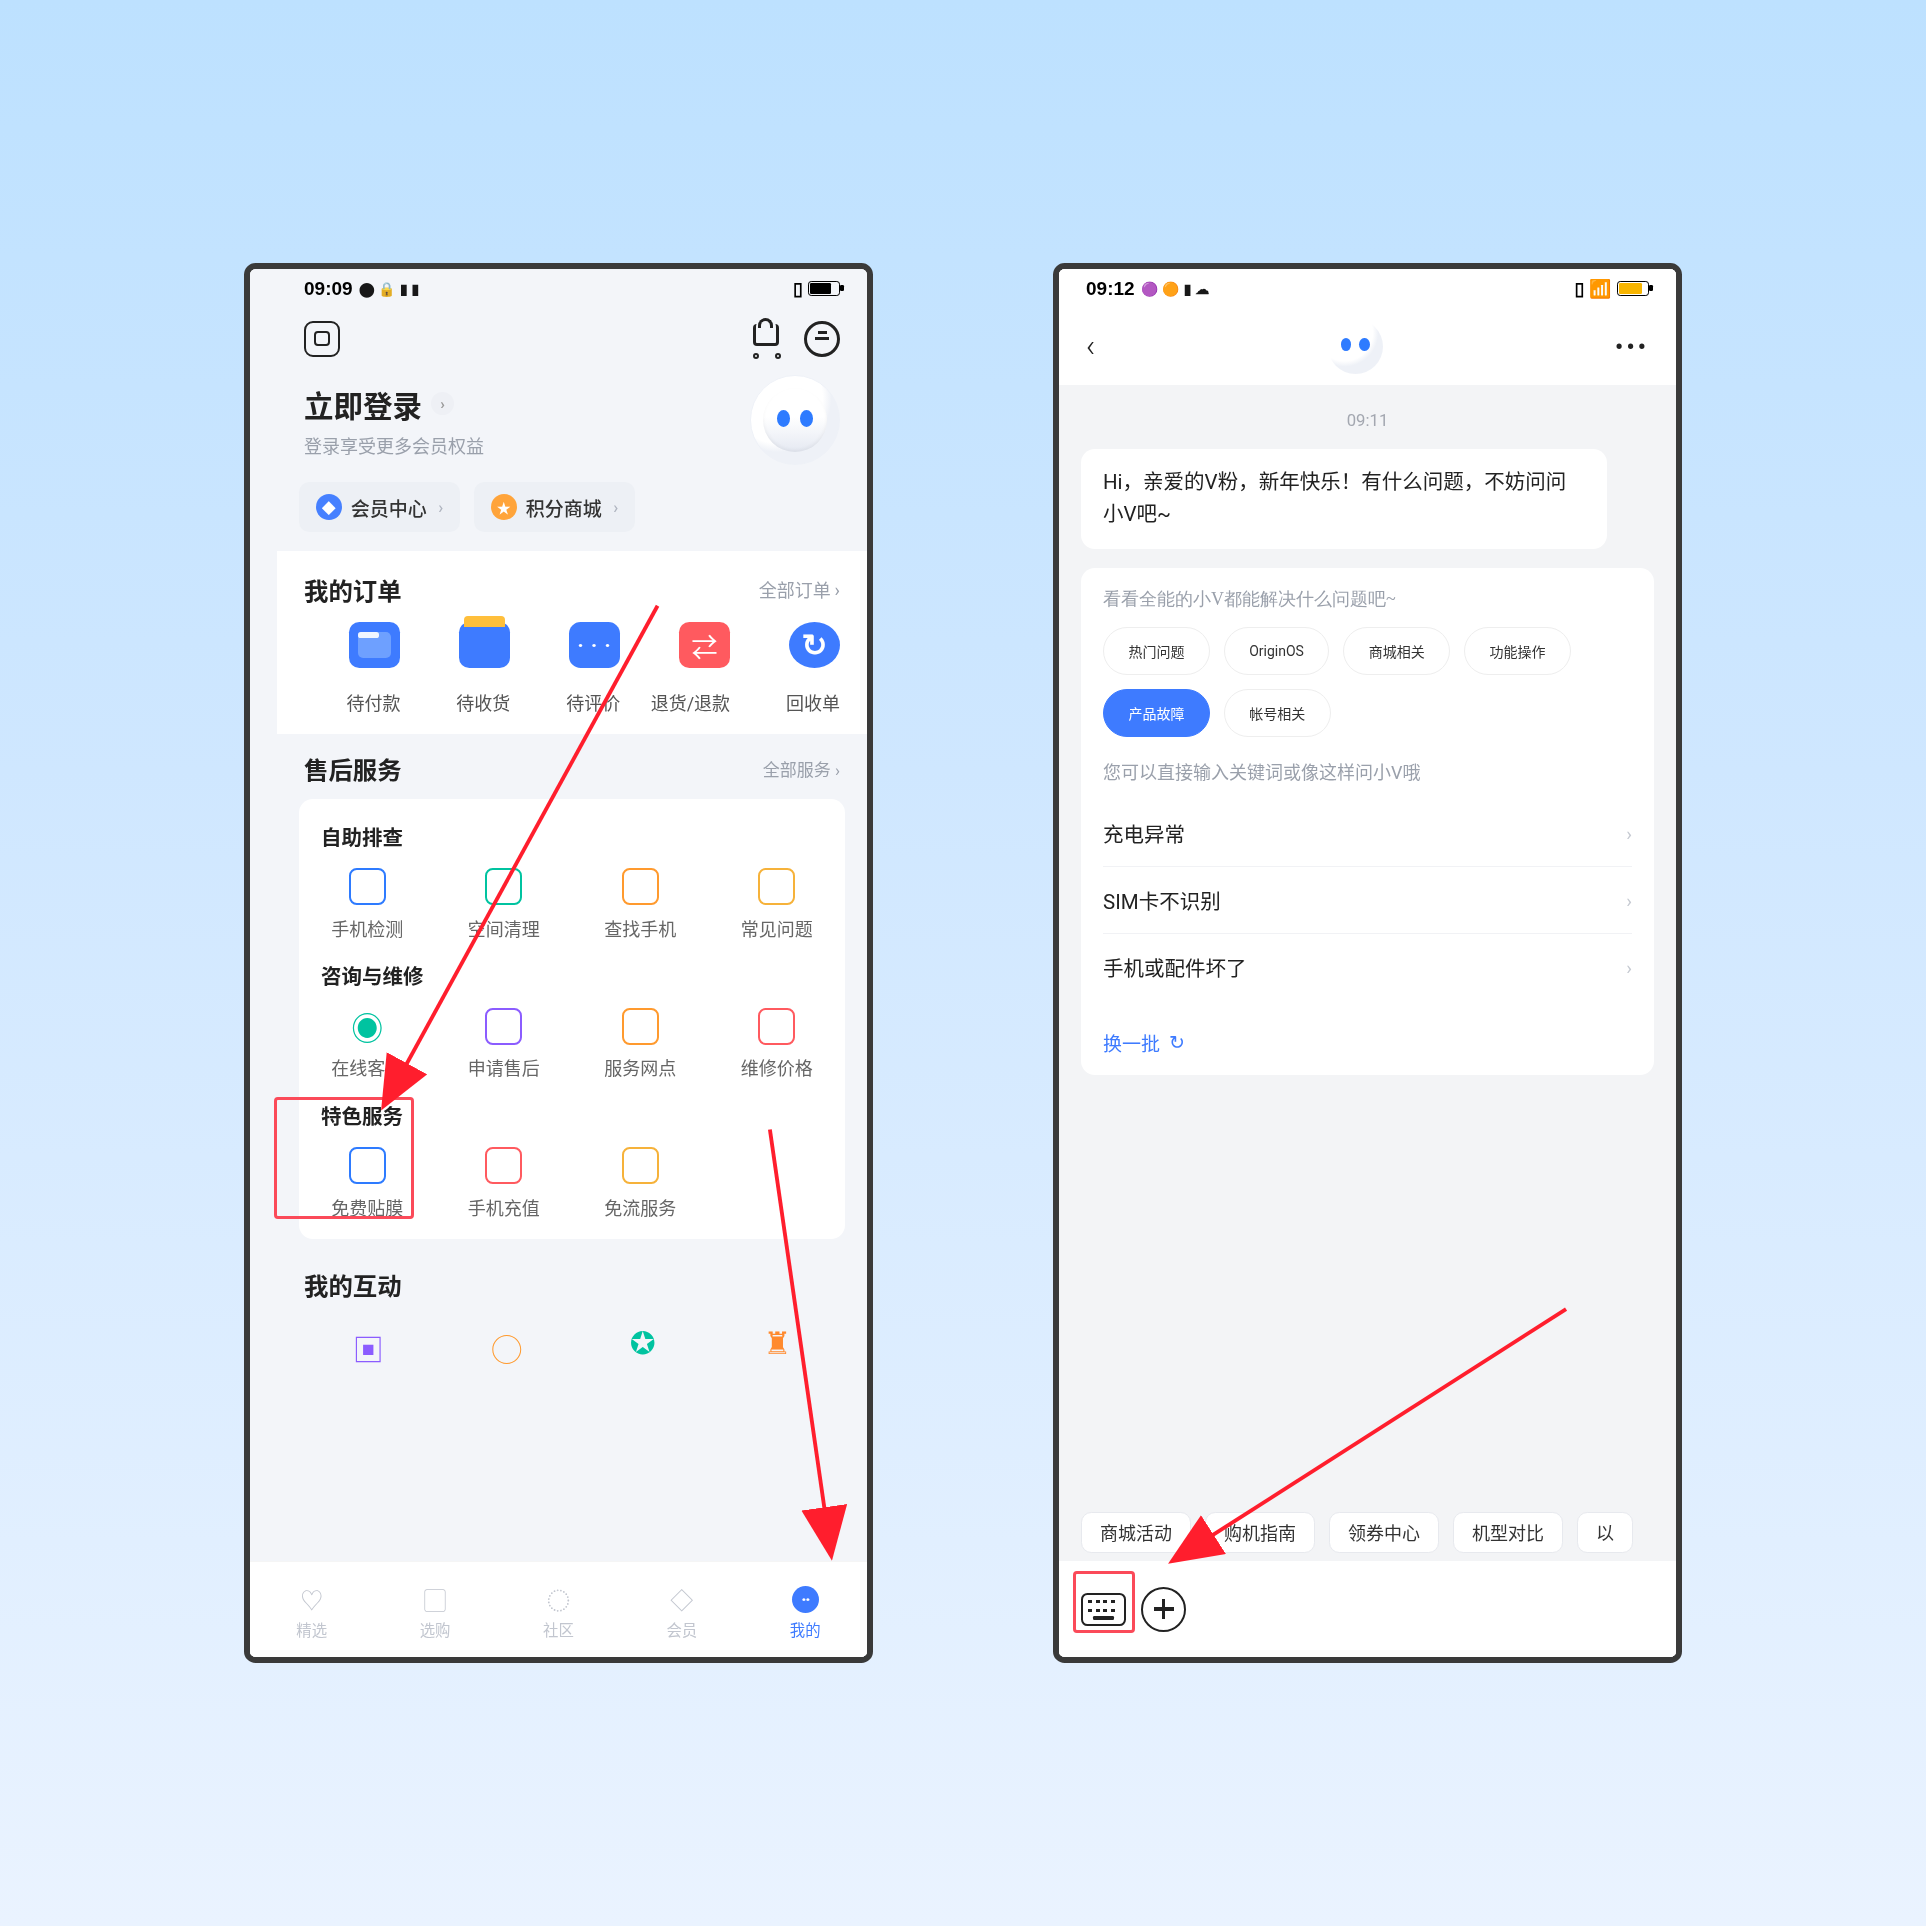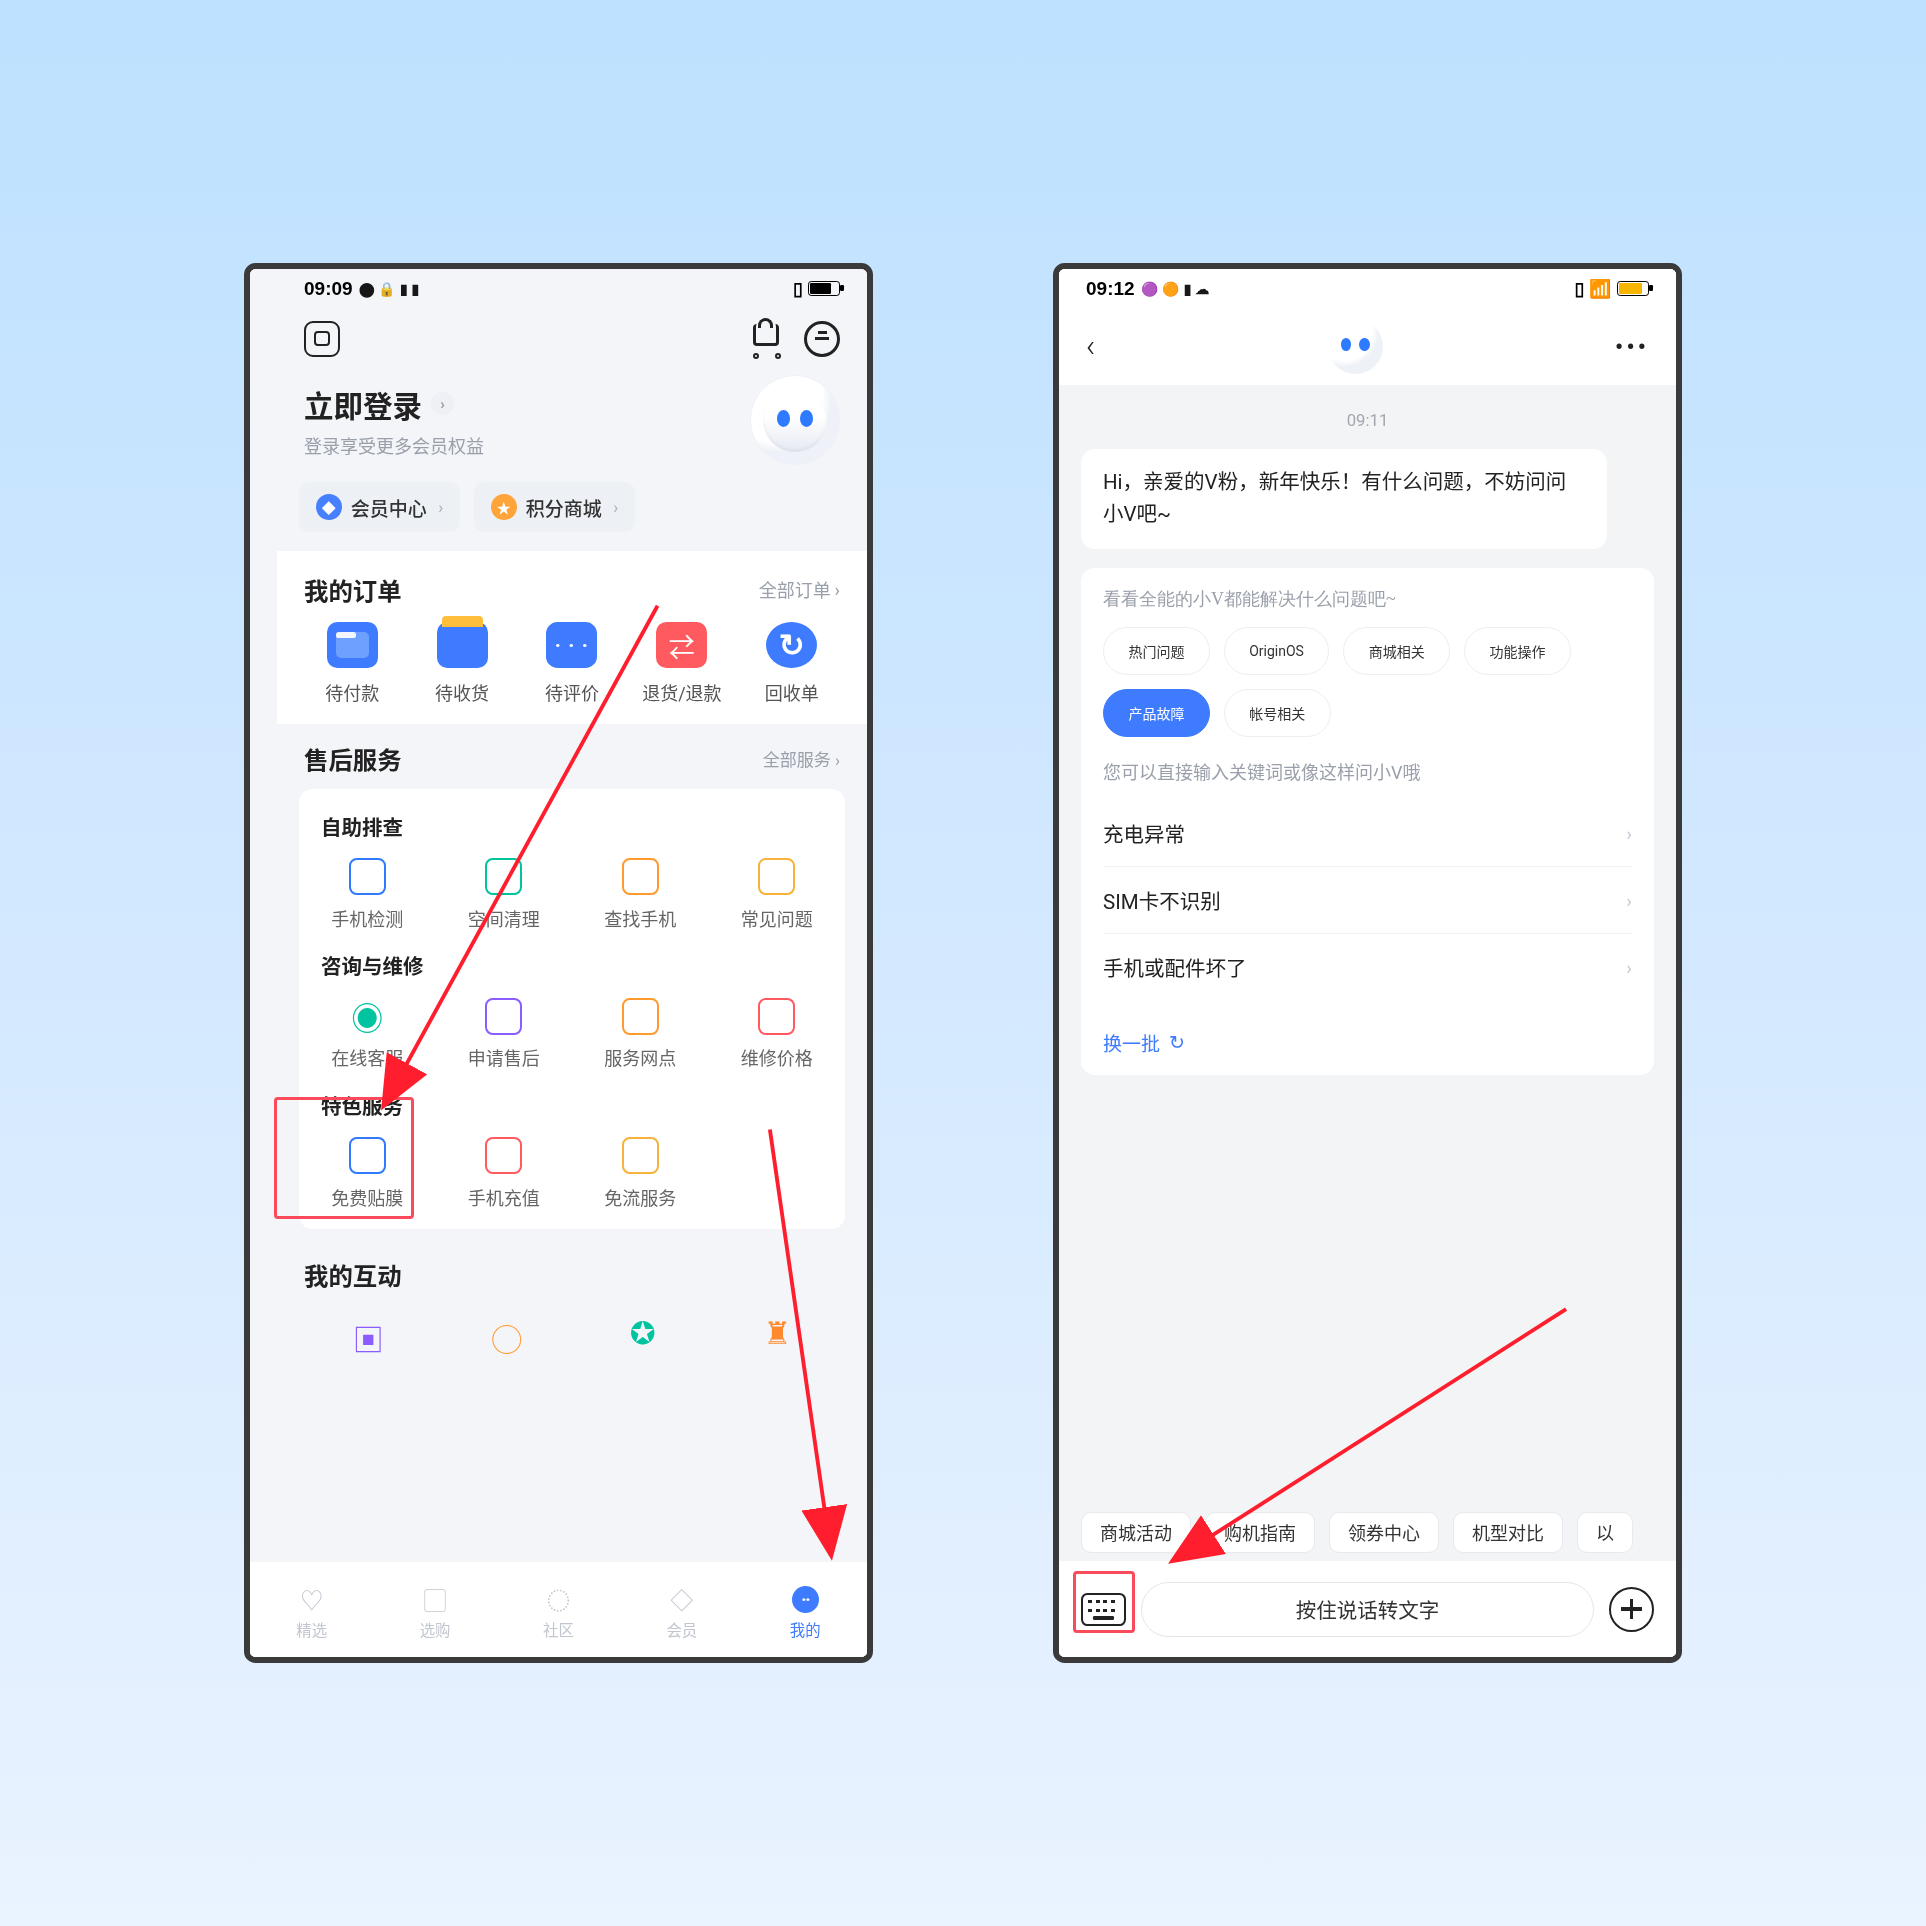--- a/index.html
+++ b/index.html
@@ -122,21 +122,21 @@
   .ci.diamond { background:#4680ff; }
   .ci.star { background:#ffa43a; }
   .chev { color:#b0b5c0; font-size:16.7px; margin-left:2.6px; }
 
   .card { background:#fff; margin: 0 0 16.7px; padding: 20.5px 0 19px; border-radius: 0; }
   .sectionHdr { display:flex; justify-content:space-between; align-items:center; padding:0 27px 15.4px; }
   .sectionHdr h3 { font-size:24.4px; font-weight:700; }
   .sectionHdr .link { color:#9aa0ab; font-size:18px; display:flex; align-items:center; gap:3.9px; }
 
   .orderRow { display:flex; justify-content:space-between; padding:0 27px; }
-  .orderItem { width:18%; display:flex; flex-direction:column; align-items:center; gap:11px; }
+  .orderItem { width:18%; display:flex; flex-direction:column; align-items:flex-end; gap:21px; }
   .orderItem .ico {
     width:51px; height:46px; border-radius:10.3px;
     position:relative;
   }
   .ico.pay { background:#3e7bff; }
   .ico.pay::before { content:''; position:absolute; left:9px; top:10.3px; width:33px; height:26px; background:#6ea0ff; border-radius:5.1px; }
   .ico.pay::after { content:''; position:absolute; left:9px; top:10.3px; width:20.5px; height:5.1px; background:#fff; border-radius:2.6px; opacity:.9; }
   .ico.ship { background:#3e7bff; }
   .ico.ship::before { content:''; position:absolute; left:5.1px; top:-6.4px; width:41px; height:11.6px; background:#ffbf3b; border-radius:3.9px 3.9px 0 0; }
   .ico.rate { background:#3e7bff; border-radius:11.6px; }
@@ -592,23 +592,20 @@
           </div>
         <div class="cchip">
             <span>以</span>
           </div>
       </div>
 
       <div class="inputBar">
         <span class="kbIcon">
             <span class="space"></span>
           </span>
-        <div class="voiceBtn">
-            <span>按住说话转文字</span>
-          </div>
         <span class="plusWrap">
             <span class="plusBtn"></span>
           </span>
       </div>
 
       <div class="hlSmall" style="left:14px; bottom:24.4px; width:62px; height:62px;"></div>
 
       <svg class="arrow" style="left:0;top:0" width="629" height="1400" viewBox="0 0 980 2180">
         <defs>
             <marker id="ah3" markerWidth="18" markerHeight="18" refX="12" refY="6" orient="auto">

